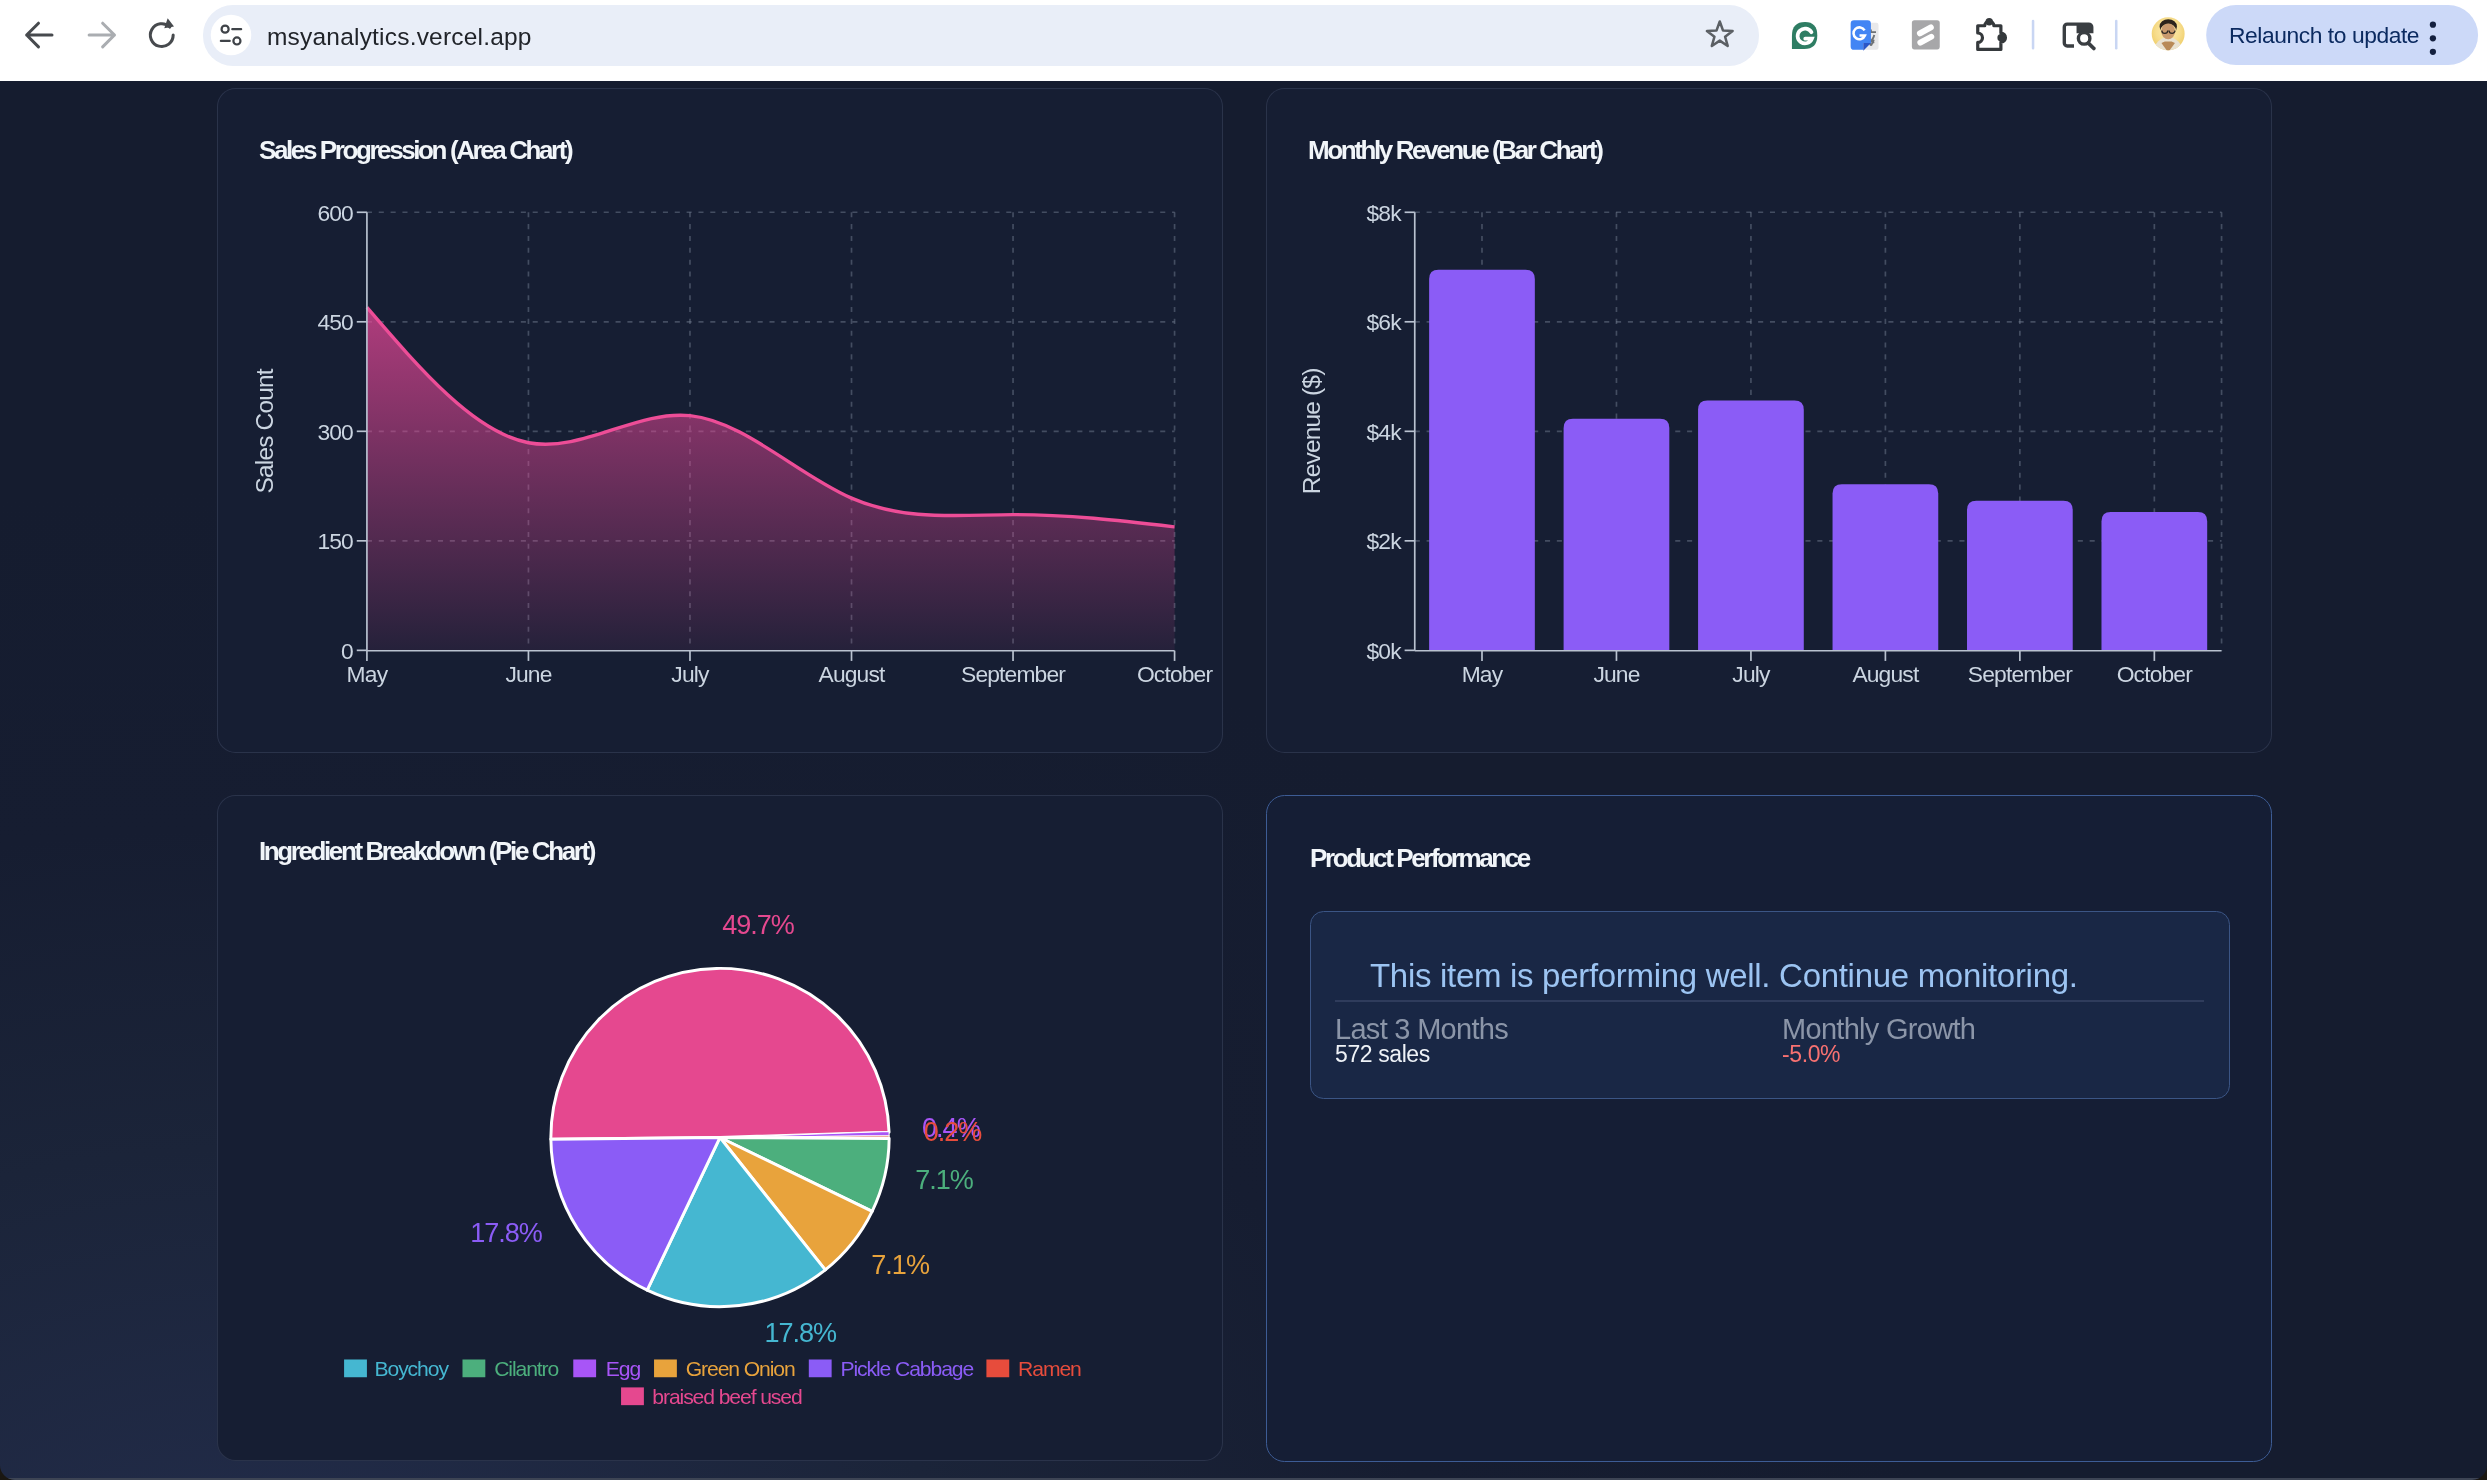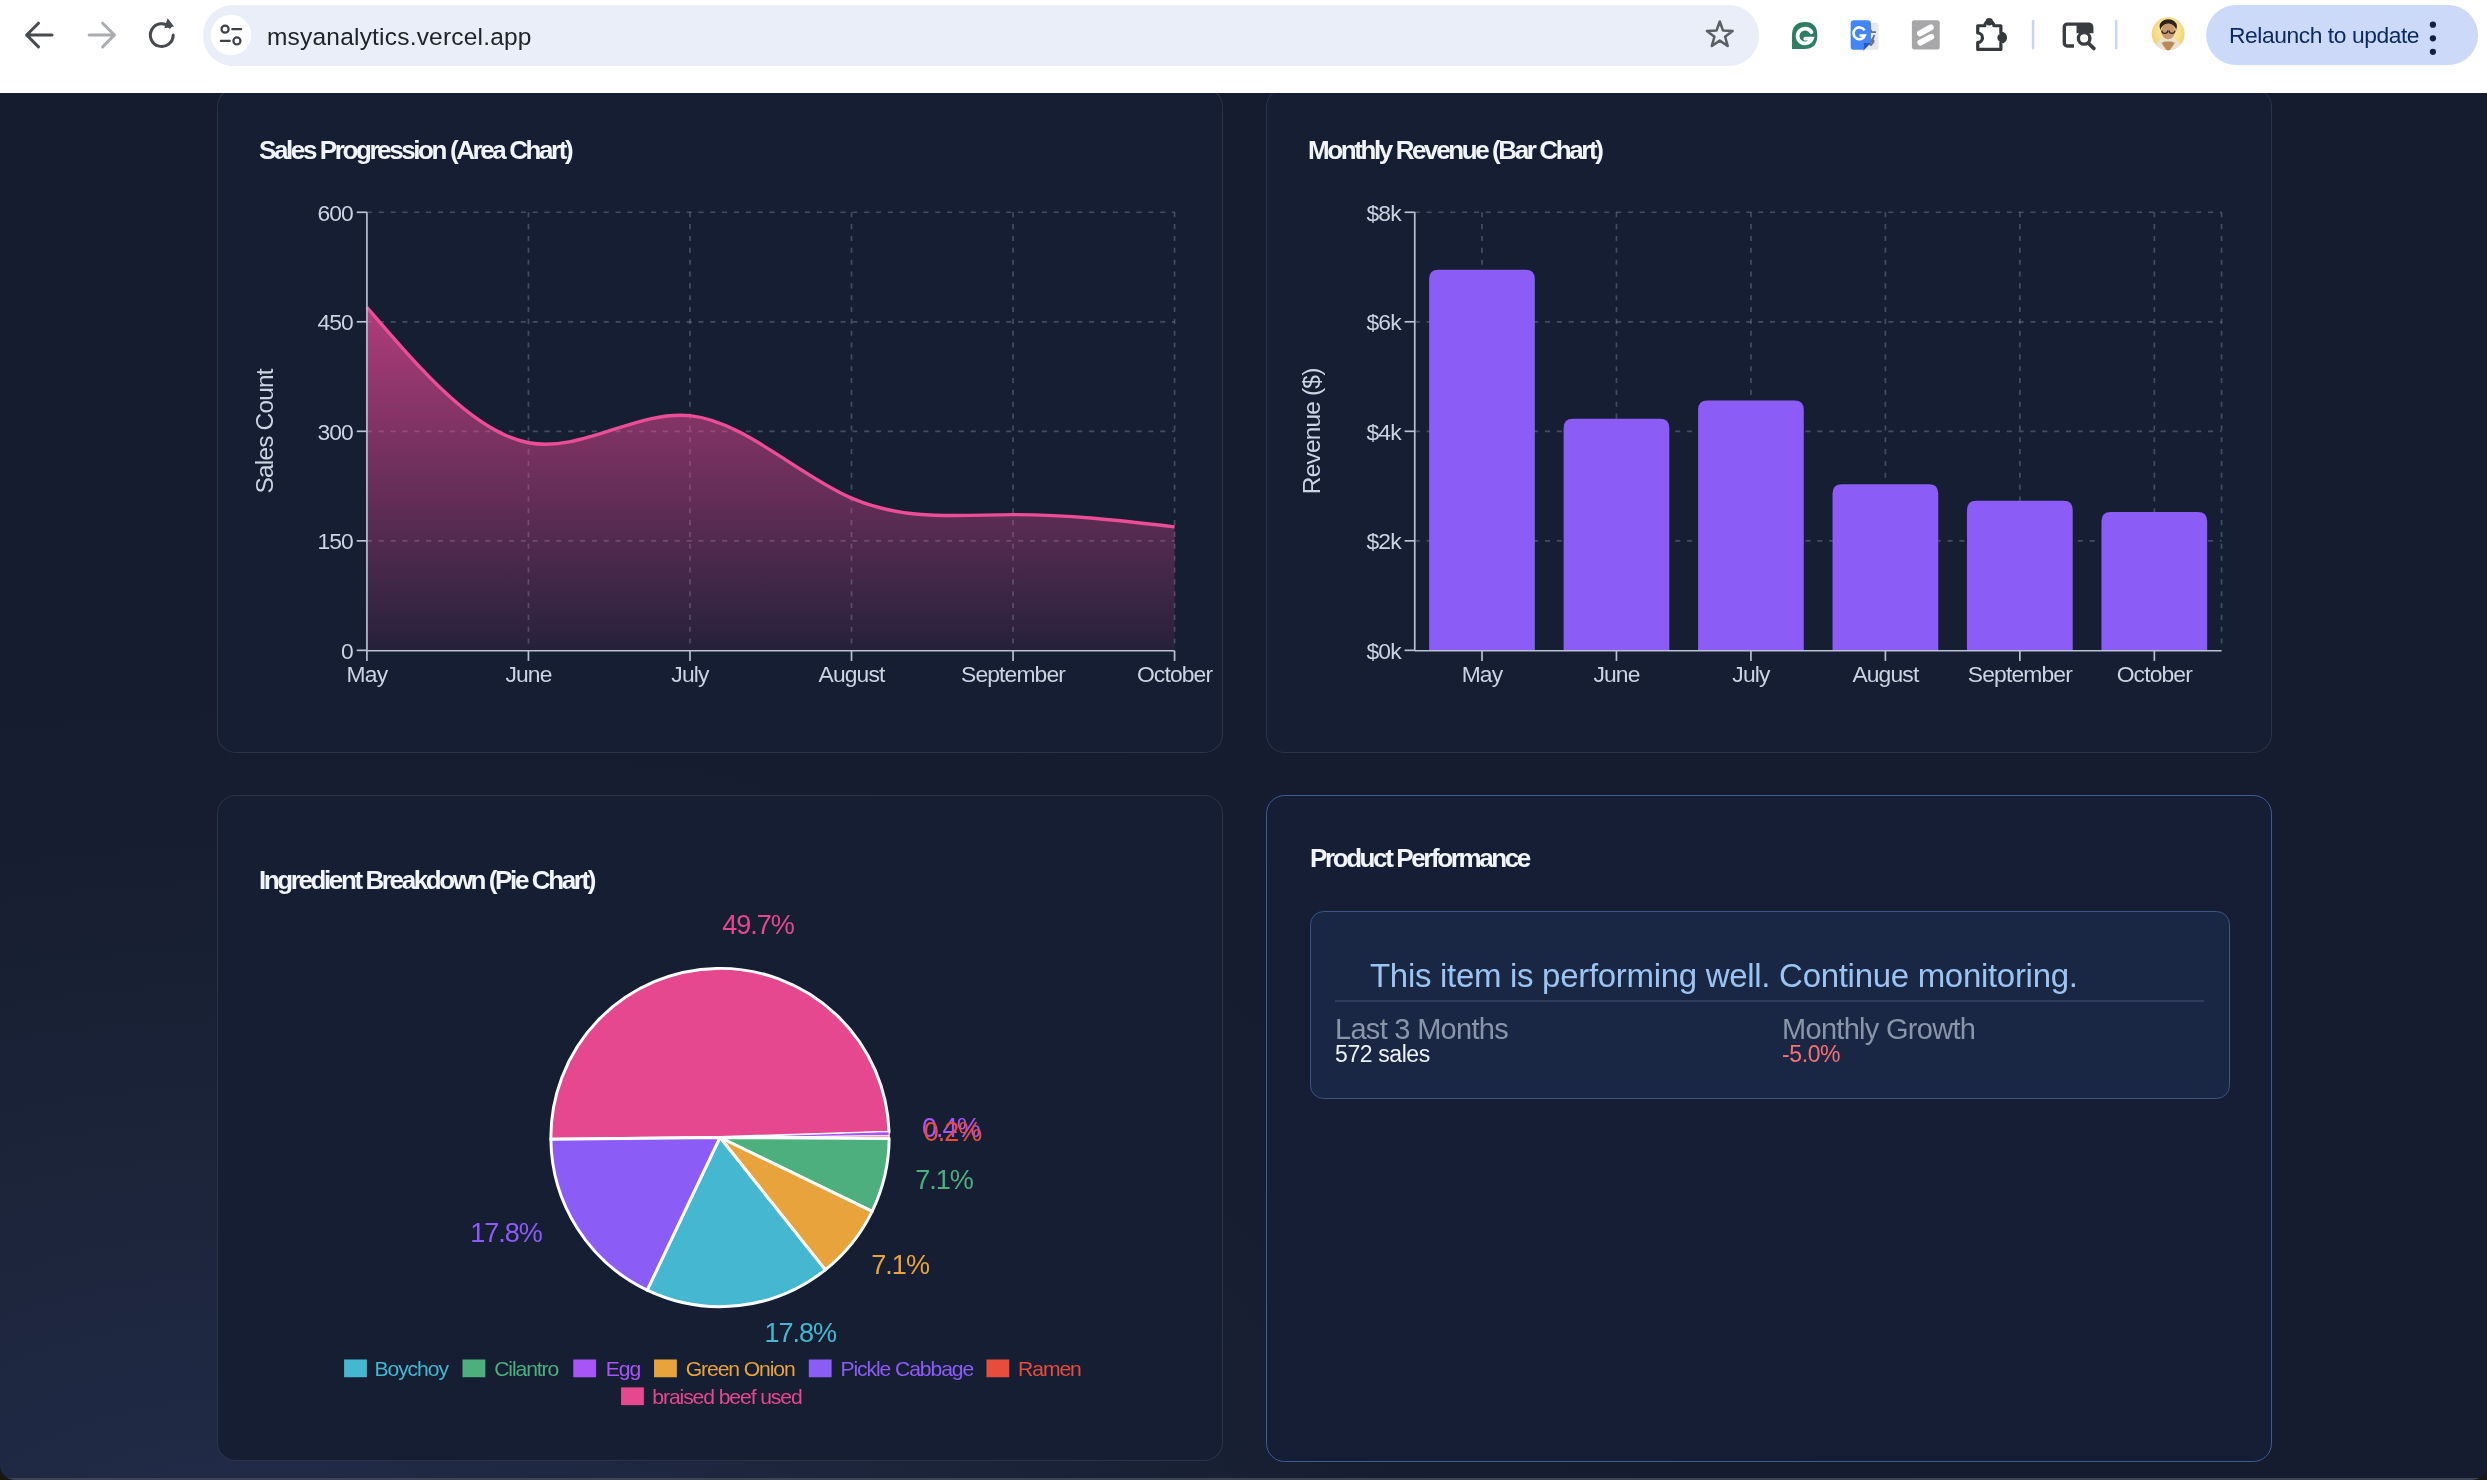--- a/index.html
+++ b/index.html
@@ -1,38 +1,38 @@
 <!DOCTYPE html>
 <html style="font-size:13.5px"><head><meta charset="utf-8"><style>
 *{margin:0;padding:0;box-sizing:border-box}
 html,body{width:2487px;height:1480px;overflow:hidden;background:#1a1712;font-family:"Liberation Sans",sans-serif}
 .page{position:absolute;left:0;top:0;width:2487px;height:1480px;border-radius:0 0 15px 15px;overflow:hidden;
 background:radial-gradient(1692px 1142px at 10% 110%, #232d4c 0%, #1b2439 42%, #161d31 70%, #151c2f 100%);}
-.toolbar{position:absolute;left:0;top:0;width:2487px;height:93px;background:#ffffff}
+.toolbar{position:absolute;left:0;top:0;width:2487px;height:81px;background:#ffffff}
 .urlpill{position:absolute;left:203px;top:5px;width:1556px;height:61px;border-radius:30px;background:#e9eef8}
 .urltext{position:absolute;left:267px;top:0;height:76px;line-height:73px;font-size:24.5px;color:#21242a;letter-spacing:0.2px}
 .card{position:absolute;background:#161e33;border:1.7px solid rgba(148,163,200,0.16);border-radius:18.6px}
 .cardblue{position:absolute;background:#151e35;border:1.7px solid #3d5c95;border-radius:18.6px}
 .title{position:absolute;font-size:26px;font-weight:700;color:#f1f5f9;letter-spacing:-2.4px}
 .panel{position:absolute;left:1310px;top:911px;width:920px;height:188px;background:rgba(56,97,178,0.13);border:1.7px solid #3b5585;border-radius:13.5px}
 .msg{position:absolute;left:1370px;top:957px;font-size:33px;color:#9cc4f2;letter-spacing:-0.3px}
 .sep{position:absolute;left:1335px;top:1000px;width:869px;height:1.7px;background:rgba(148,163,200,0.18)}
 .lbl{position:absolute;font-size:29px;color:#8b95a8;letter-spacing:-0.7px}
 .val{position:absolute;font-size:23px;font-weight:400;color:#eef2f7;letter-spacing:-0.4px}
 .bottomline{position:absolute;left:0;bottom:0;width:2487px;height:2.5px;background:#3d4454}
 svg{position:absolute;left:0;top:0}
 </style></head><body>
 <div class="page">
   <div class="card" style="left:217px;top:88px;width:1006px;height:665px"></div>
   <div class="card" style="left:1266px;top:88px;width:1006px;height:665px"></div>
   <div class="card" style="left:217px;top:795px;width:1006px;height:666px"></div>
   <div class="cardblue" style="left:1266px;top:795px;width:1006px;height:667px"></div>
   <div class="title" style="left:259px;top:135px">Sales Progression (Area Chart)</div>
   <div class="title" style="left:1308px;top:135px">Monthly Revenue (Bar Chart)</div>
-  <div class="title" style="left:259px;top:865px">Ingredient Breakdown (Pie Chart)</div>
+  <div class="title" style="left:259px;top:836px">Ingredient Breakdown (Pie Chart)</div>
   <div class="title" style="left:1310px;top:843px">Product Performance</div>
   <div class="panel"></div>
   <div class="msg">This item is performing well. Continue monitoring.</div>
   <div class="sep"></div>
   <div class="lbl" style="left:1335px;top:1013px">Last 3 Months</div>
   <div class="lbl" style="left:1782px;top:1013px">Monthly Growth</div>
   <div class="val" style="left:1335px;top:1041px">572 sales</div>
   <div class="val" style="left:1782px;top:1041px;color:#f87171">-5.0%</div>
   <svg width="2487" height="1480" viewBox="0 0 2940 1750">
     <line x1="433.5" y1="251" x2="1388.5" y2="251" stroke="#79839577" stroke-width="2" stroke-dasharray="6 8"></line>

